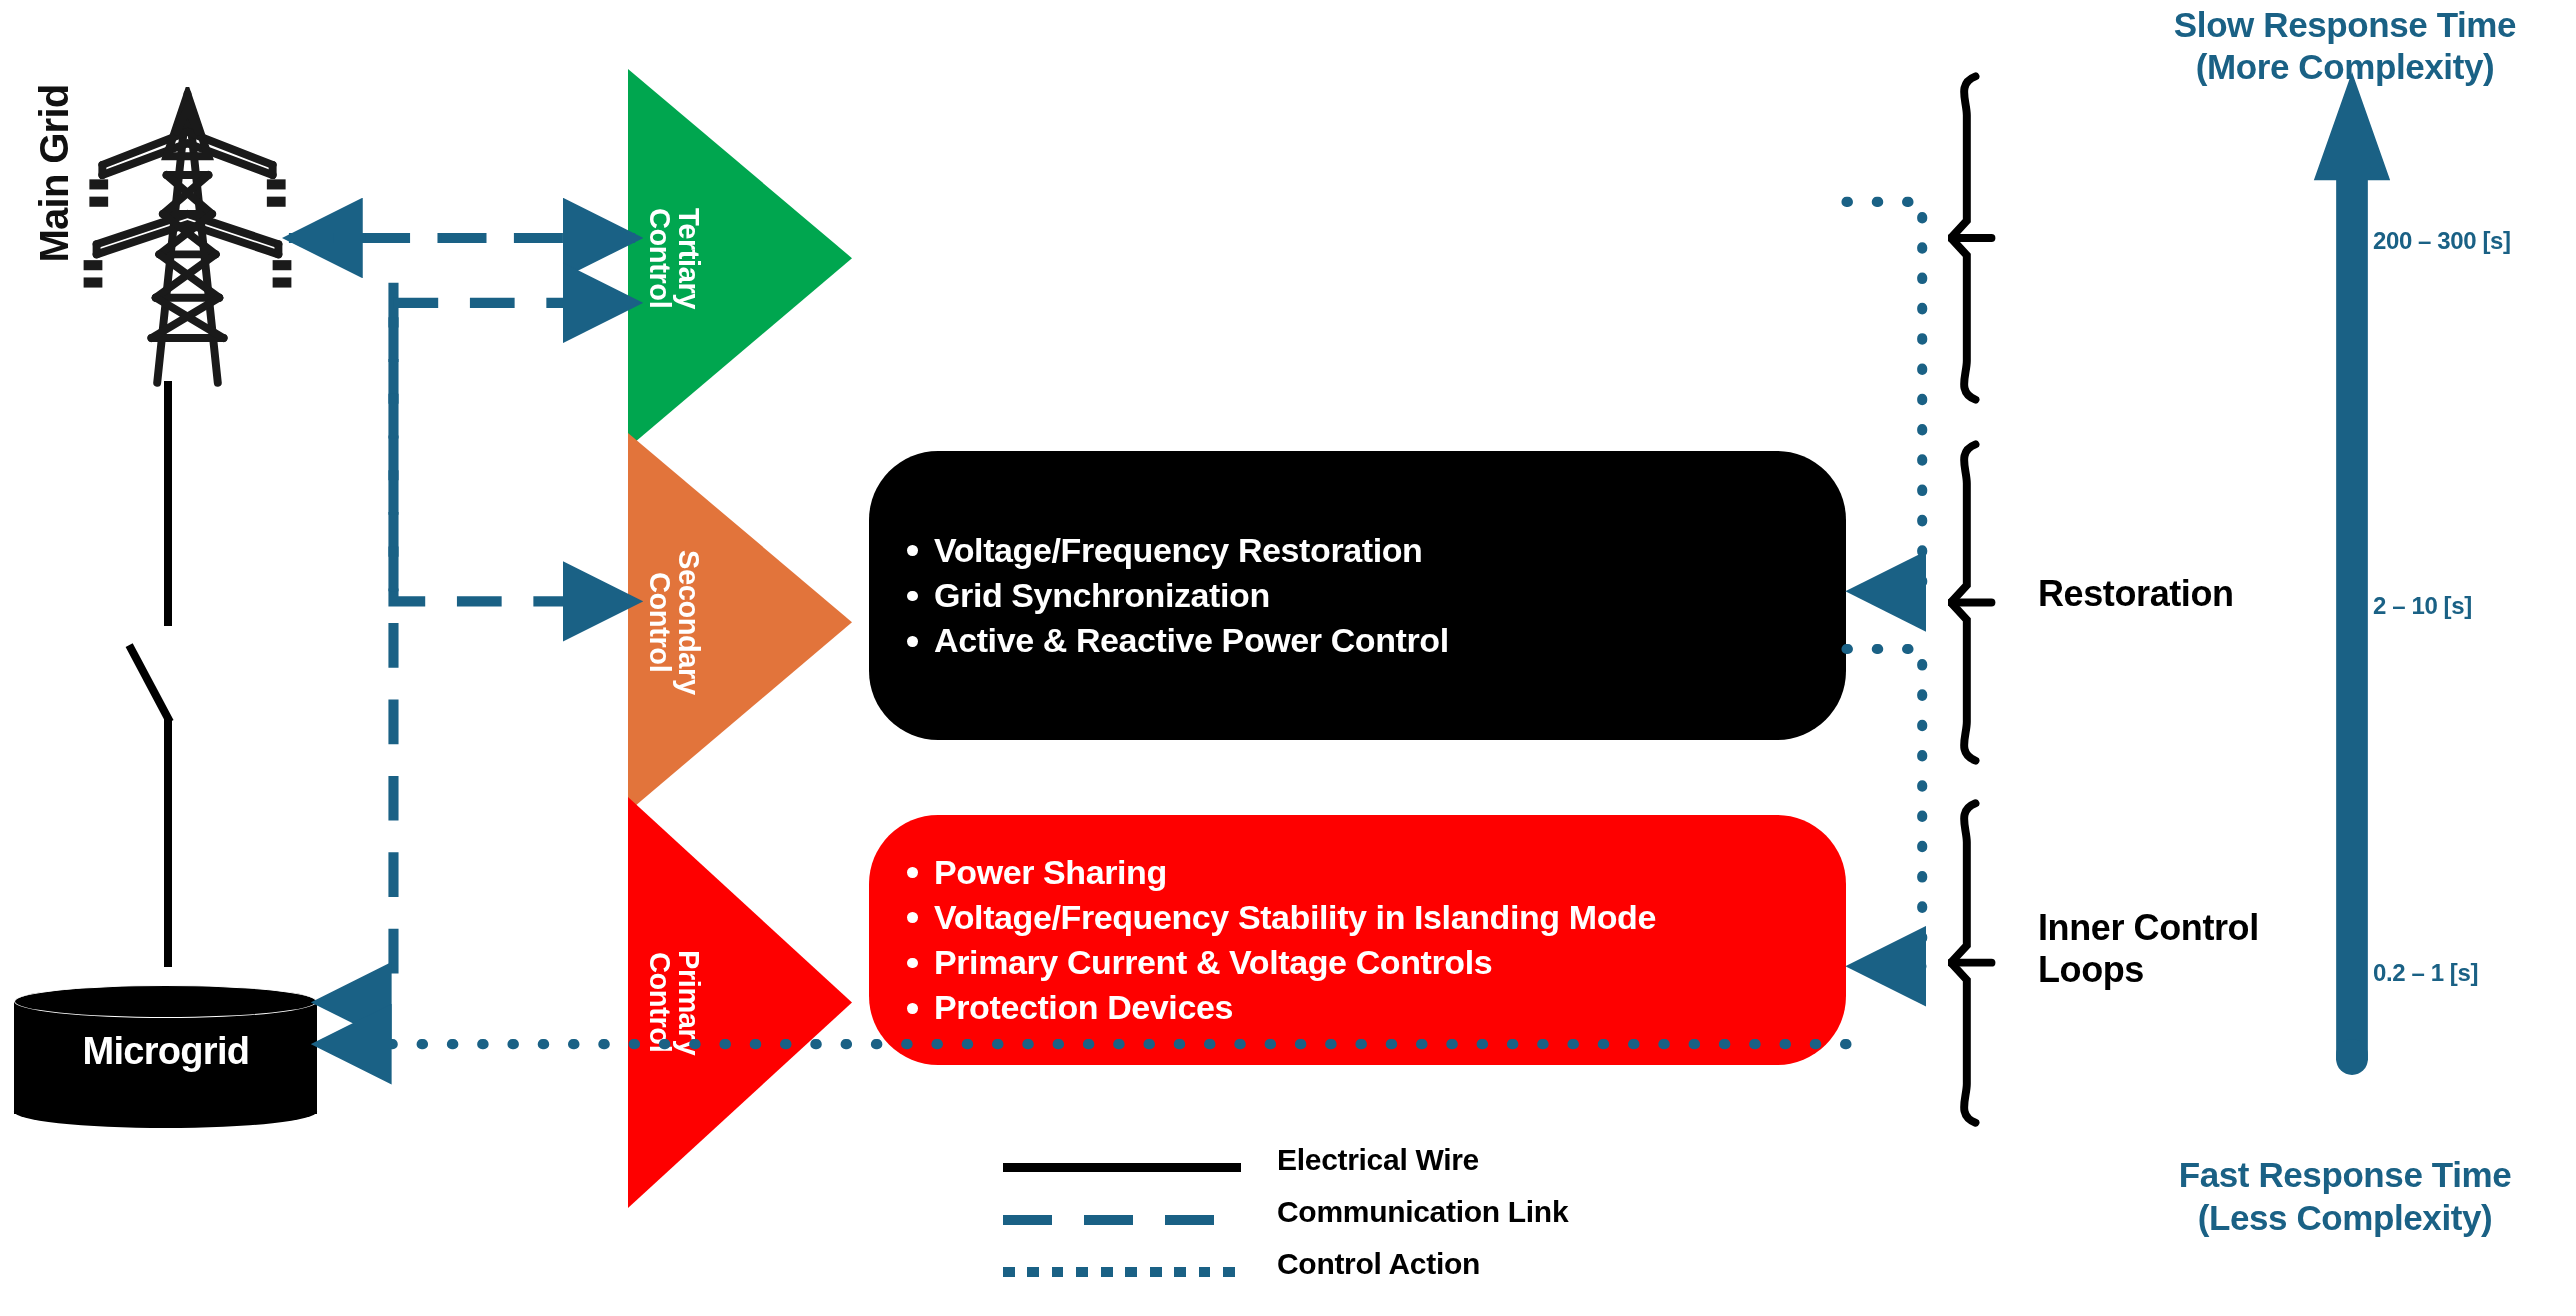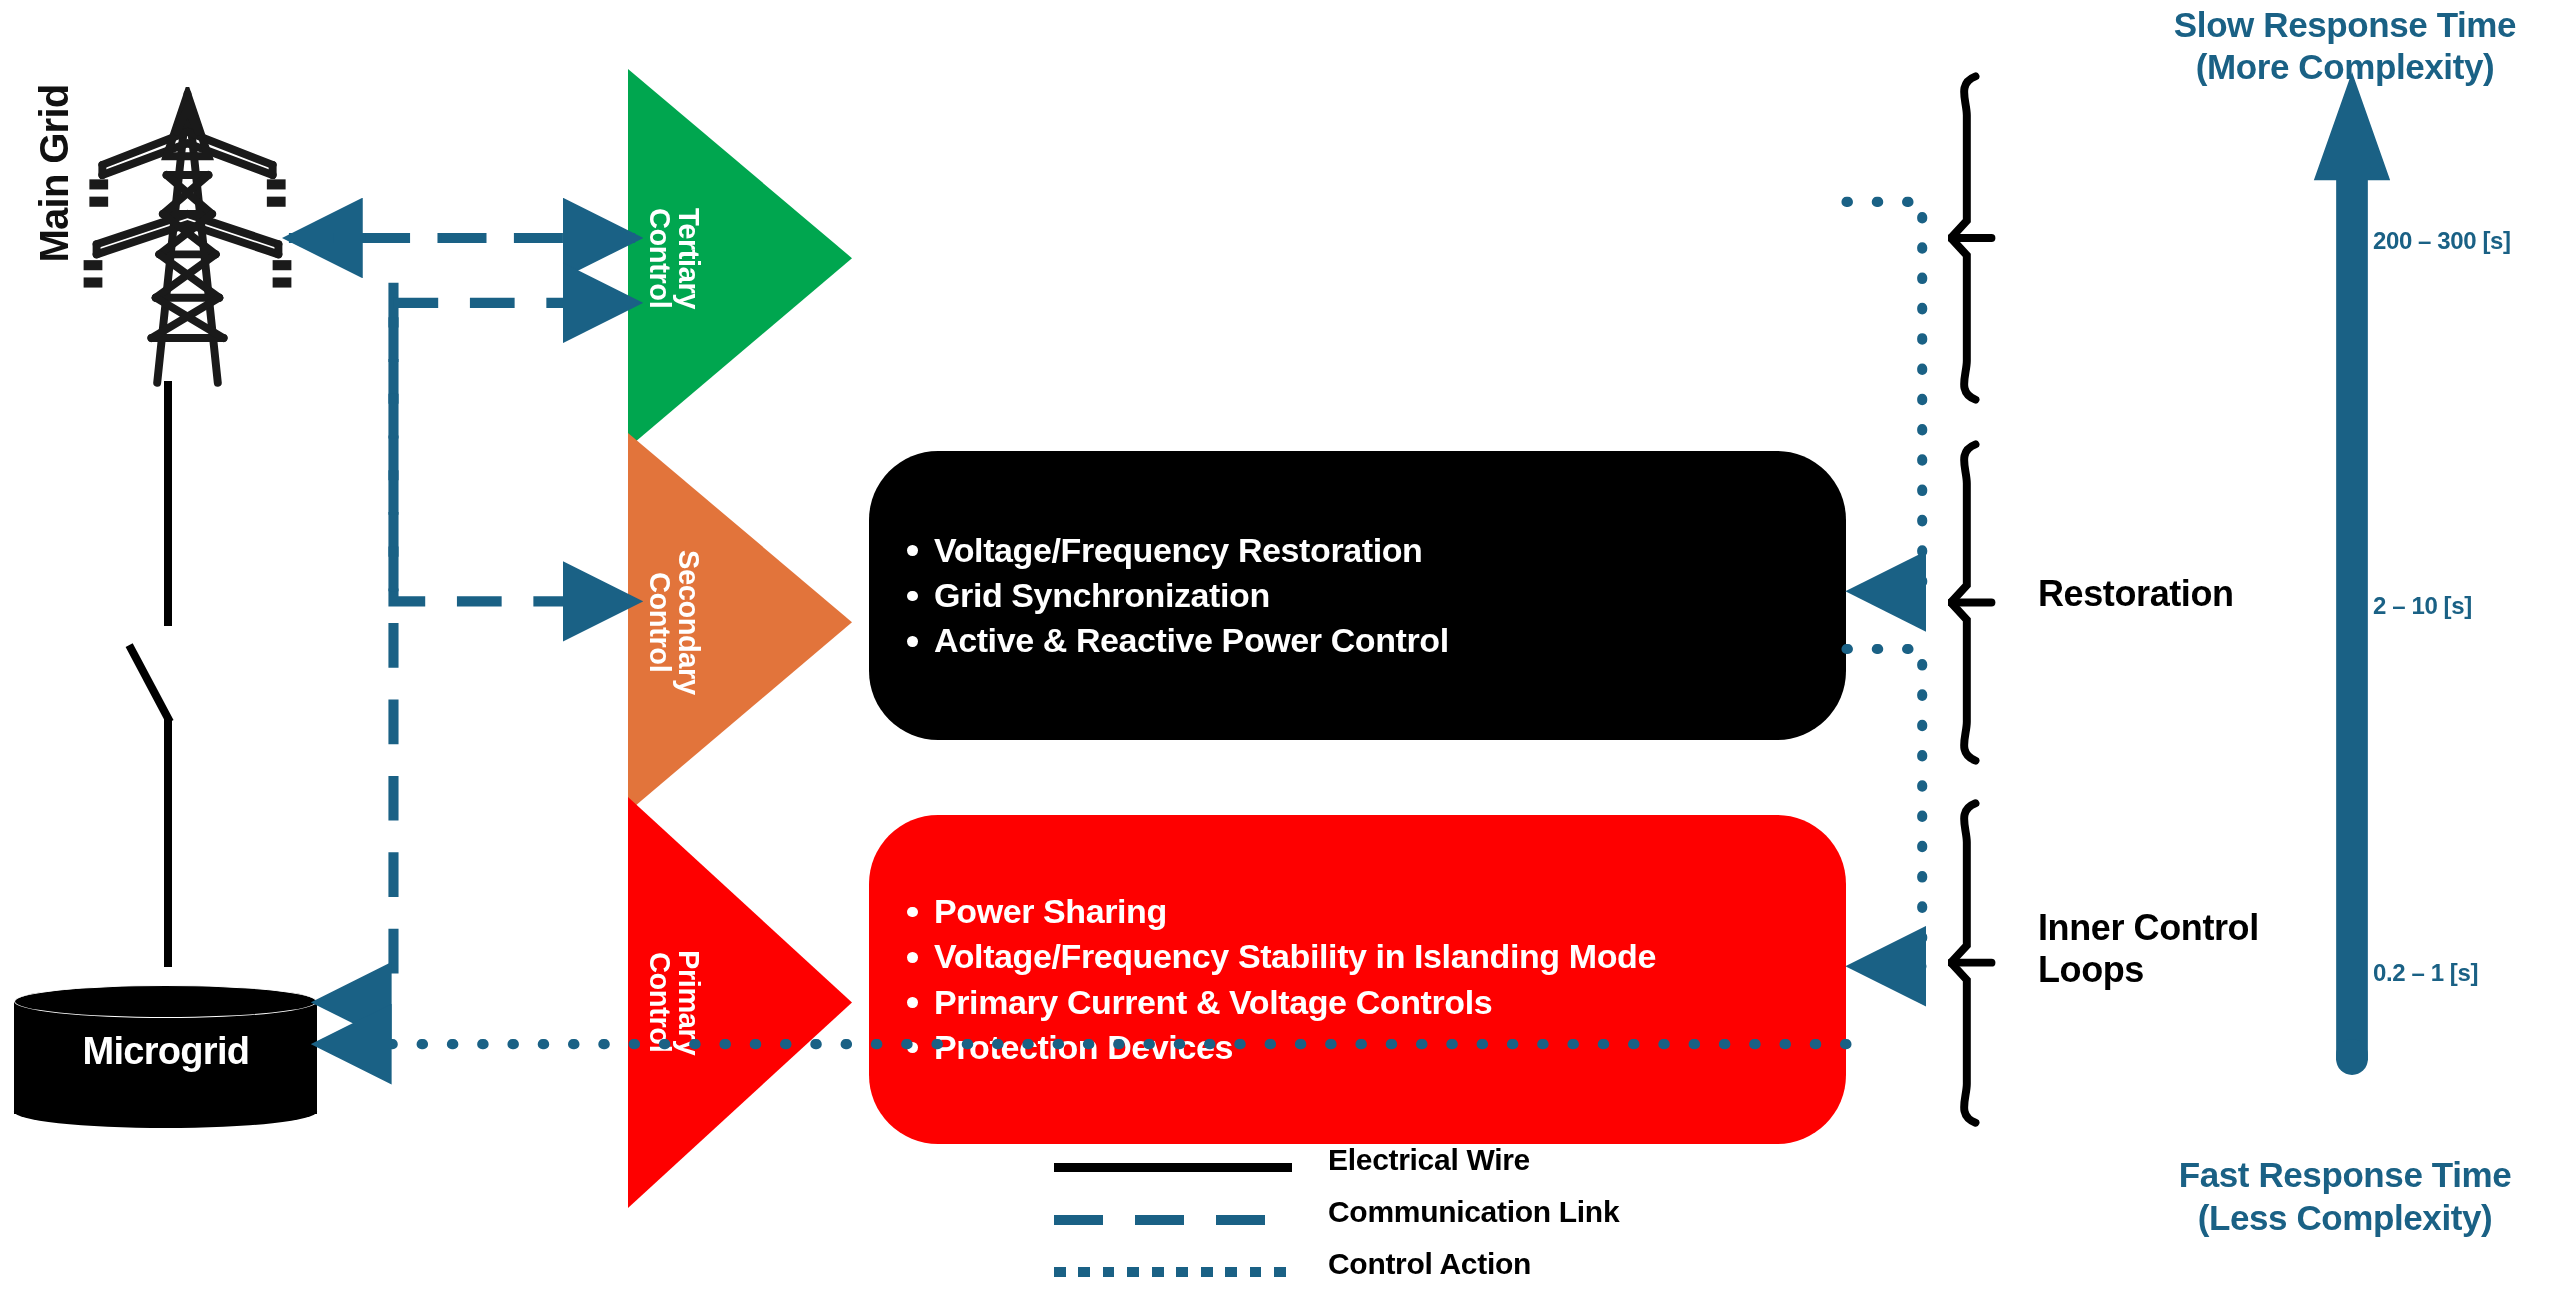--- a/index.html
+++ b/index.html
@@ -85,21 +85,21 @@
   .time-label{
     position:absolute;left:2373px;font-size:24px;font-weight:bold;
     color:#1A6185;letter-spacing:-0.4px;white-space:nowrap;
   }
   .cmplx{
     position:absolute;font-size:35px;font-weight:bold;color:#1A6185;
     text-align:center;line-height:1.22;letter-spacing:-0.4px;
   }
 
   
-  #legend{left:1054px;top:1143px;width:721px;}
+  #legend{left:1003px;top:1143px;width:721px;}
   .leg-row{position:relative;height:52px;}
   .leg-sample{position:absolute;left:0;top:20px;width:238px;height:8.7px;}
   .leg-text{
     position:absolute;left:274px;top:0;font-size:30px;font-weight:bold;
     color:#000;letter-spacing:-0.3px;
   }
 
   
   #links{position:absolute;left:0;top:0;width:2576px;height:1316px;pointer-events:none;}
 </style>
@@ -199,21 +199,21 @@
 
 
   <div class="panel" id="panel-secondary" style="top:451px;height:289px;background:#000000;">
     <ul>
       <li>Voltage/Frequency Restoration</li>
       <li>Grid Synchronization</li>
       <li>Active &amp; Reactive Power Control</li>
     </ul>
   </div>
 
-  <div class="panel" id="panel-primary" style="top:815px;height:329px;background:#FE0000;">
+  <div class="panel" id="panel-primary" style="top:815px;height:250px;background:#FE0000;">
     <ul>
       <li>Power Sharing</li>
       <li>Voltage/Frequency Stability in Islanding Mode</li>
       <li>Primary Current &amp; Voltage Controls</li>
       <li>Protection Devices</li>
     </ul>
   </div>
 
   <svg id="links" viewBox="0 0 3571 1825">
     <defs>

